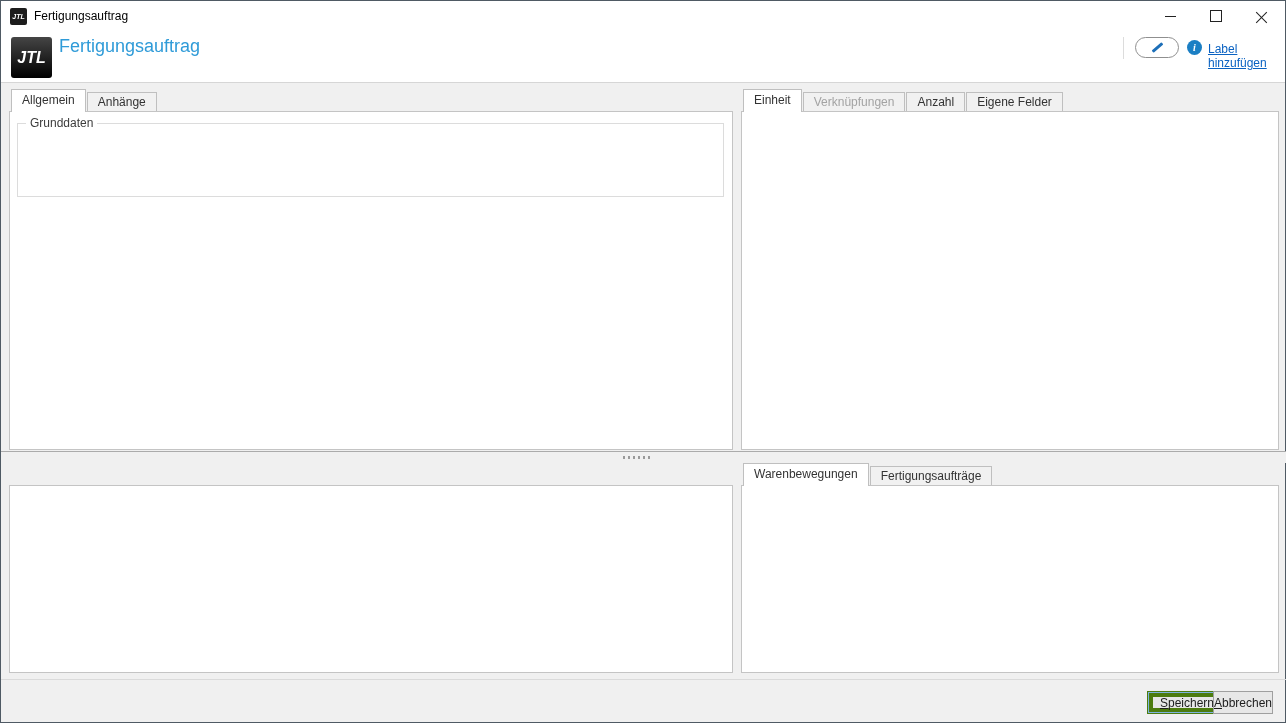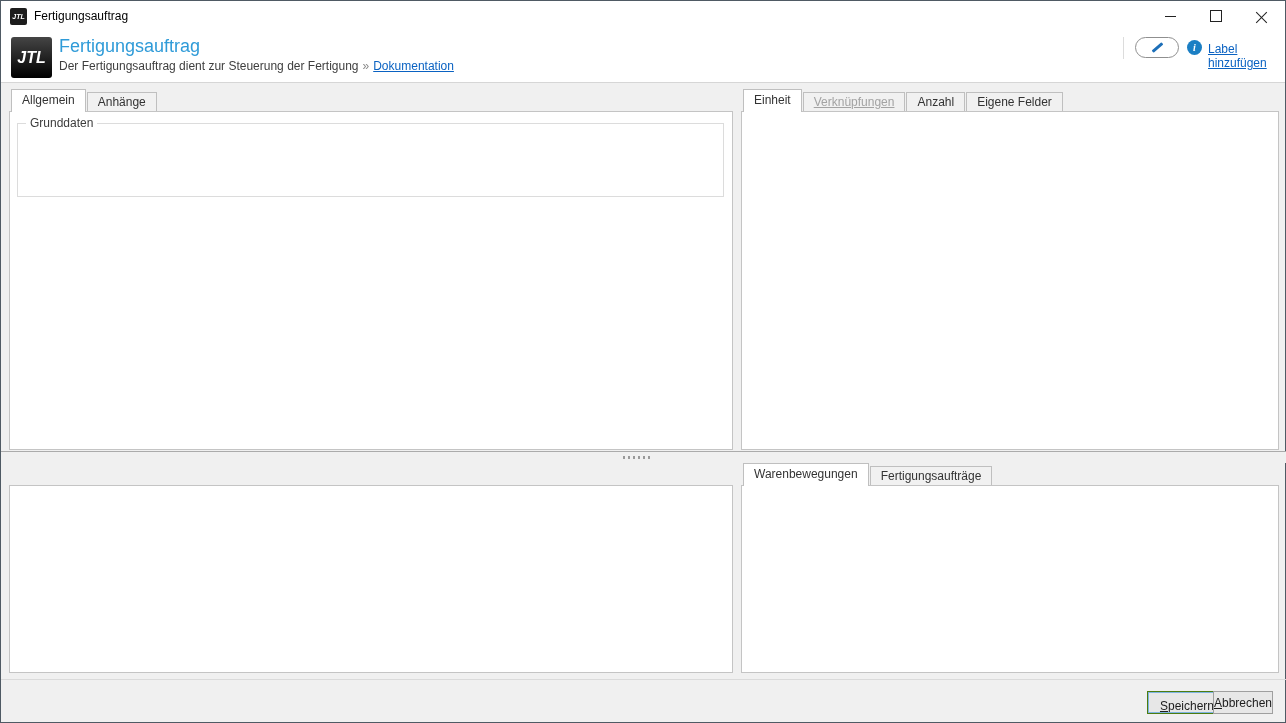--- a/index.html
+++ b/index.html
@@ -35,21 +35,21 @@
   .pencil{width:13px;height:3px;background:#1d6fb8;border-radius:1px;transform:rotate(-40deg);display:block;}
   .info-ic{left:1186px;top:39px;width:15px;height:15px;border-radius:50%;background:#1b7fc4;color:#fff;
     display:flex;align-items:center;justify-content:center;font-size:10px;font-weight:bold;font-family:"Liberation Serif",serif;font-style:italic;}
   .h-label-link{left:1207px;top:41px;}
 
   
   .tabs{display:flex;align-items:flex-end;height:22px;}
   .tab{height:19px;line-height:19px;padding:0 10px;background:#f1f1f1;border:1px solid #bfbfbf;border-bottom:none;
     margin-right:1px;color:#333;white-space:nowrap;}
   .tab.active{height:22px;line-height:21px;background:#fff;position:relative;z-index:3;}
-  .tab.disabled{color:#a3a3a3;text-decoration:underline;}
+  .tab.disabled{color:#a3a3a3;}
   .ltabs{left:10px;top:89px;}
   .rtabs{left:742px;top:89px;}
   .ktabs{left:10px;top:463px;}
   .wtabs{left:742px;top:463px;}
 
   
   .panel{background:#fff;border:1px solid #c4c4c4;z-index:1;}
   .lpanel{left:8px;top:110px;width:724px;height:339px;}
   .rpanel{left:740px;top:110px;width:538px;height:339px;}
   .kpanel{left:8px;top:484px;width:724px;height:188px;}
@@ -159,21 +159,21 @@
   .wc-5{width:16px;border-right:none !important;}
   .w-empty{position:absolute;left:0;top:20px;width:516px;height:99px;display:flex;align-items:center;justify-content:center;
     color:#b0b0b0;font-size:15px;}
   .w-hsb{position:absolute;left:0;top:119px;width:516px;height:14px;border-top:1px solid #e3e3e3;}
   .w-hthumb{width:268px;height:100%;}
   .w-vstrip{position:absolute;right:0;top:0;width:12px;height:119px;background:#ececec;border-left:1px solid #d8d8d8;}
   .w-status{left:748px;top:638px;width:516px;text-align:right;color:#2e2e2e;border-top:1px solid #e6e6e6;padding:5px 4px 0 0;}
 
   
   .f-line{left:0;top:678px;width:1286px;height:1px;background:#dadada;}
-  .btn-save{left:1146px;top:690px;width:80px;height:23px;border:1px solid #4d7c0f;outline:1px solid #7db4e0;outline-offset:-2px;align-items:flex-end;}
+  .btn-save{left:1146px;top:690px;width:80px;height:23px;border:6px solid #4d7c0f;outline:1px solid #7db4e0;outline-offset:-2px;}
   .btn-cancel{left:1212px;top:690px;width:60px;height:23px;}
 </style>
 </head>
 <body>
 
 <div class="window">
 
   <div class="abs titlebar">
     <span class="tb-icon">
         <span>JTL</span>
@@ -189,23 +189,20 @@
     <span class="wbtn">
         <span class="close-glyph"></span>
       </span>
   </div>
 
   <div class="abs header"></div>
   <div class="abs logo">
       <span>JTL</span>
     </div>
   <div class="abs h-title">Fertigungsauftrag</div>
-  <div class="abs h-sub">
-    <span>Der Fertigungsauftrag dient zur Steuerung der Fertigung</span><span class="sep">»</span><a class="link">Dokumentation</a>
-  </div>
   <div class="abs h-divider"></div>
   <div class="abs pill-btn">
       <span class="pencil"></span>
     </div>
   <div class="abs info-ic">i</div>
   <a class="abs link h-label-link">Label hinzufügen</a>
 
   <div class="abs tabs ltabs">
     <span class="tab active">Allgemein</span>
     <span class="tab">Anhänge</span>

